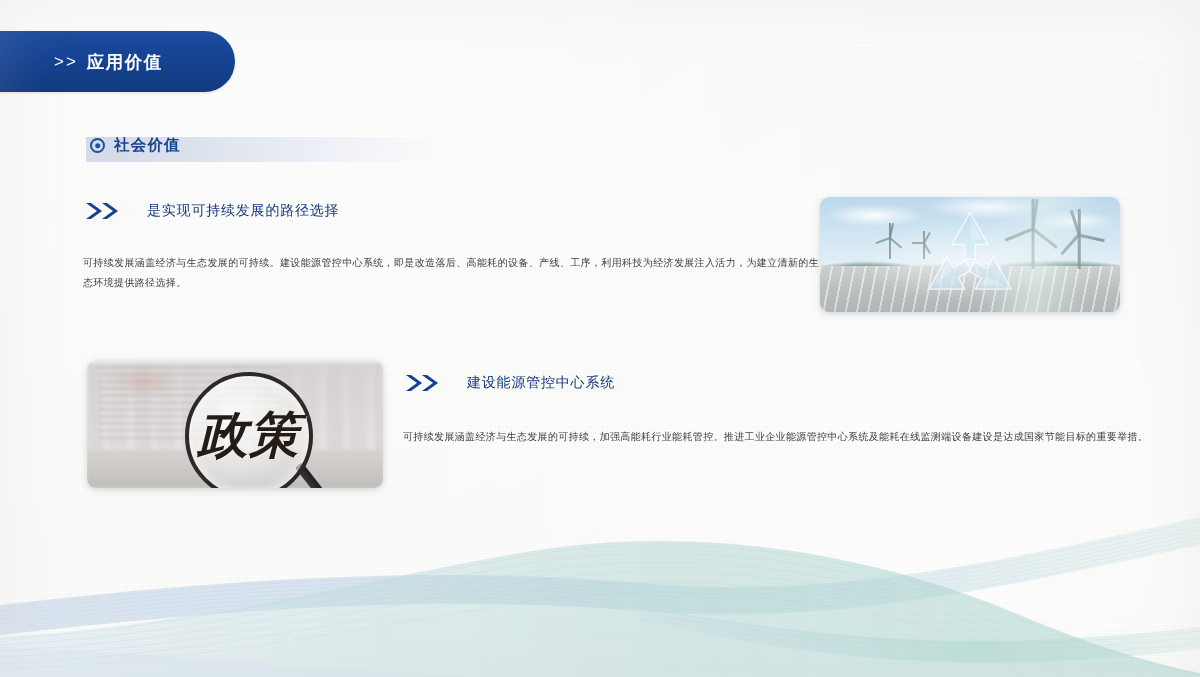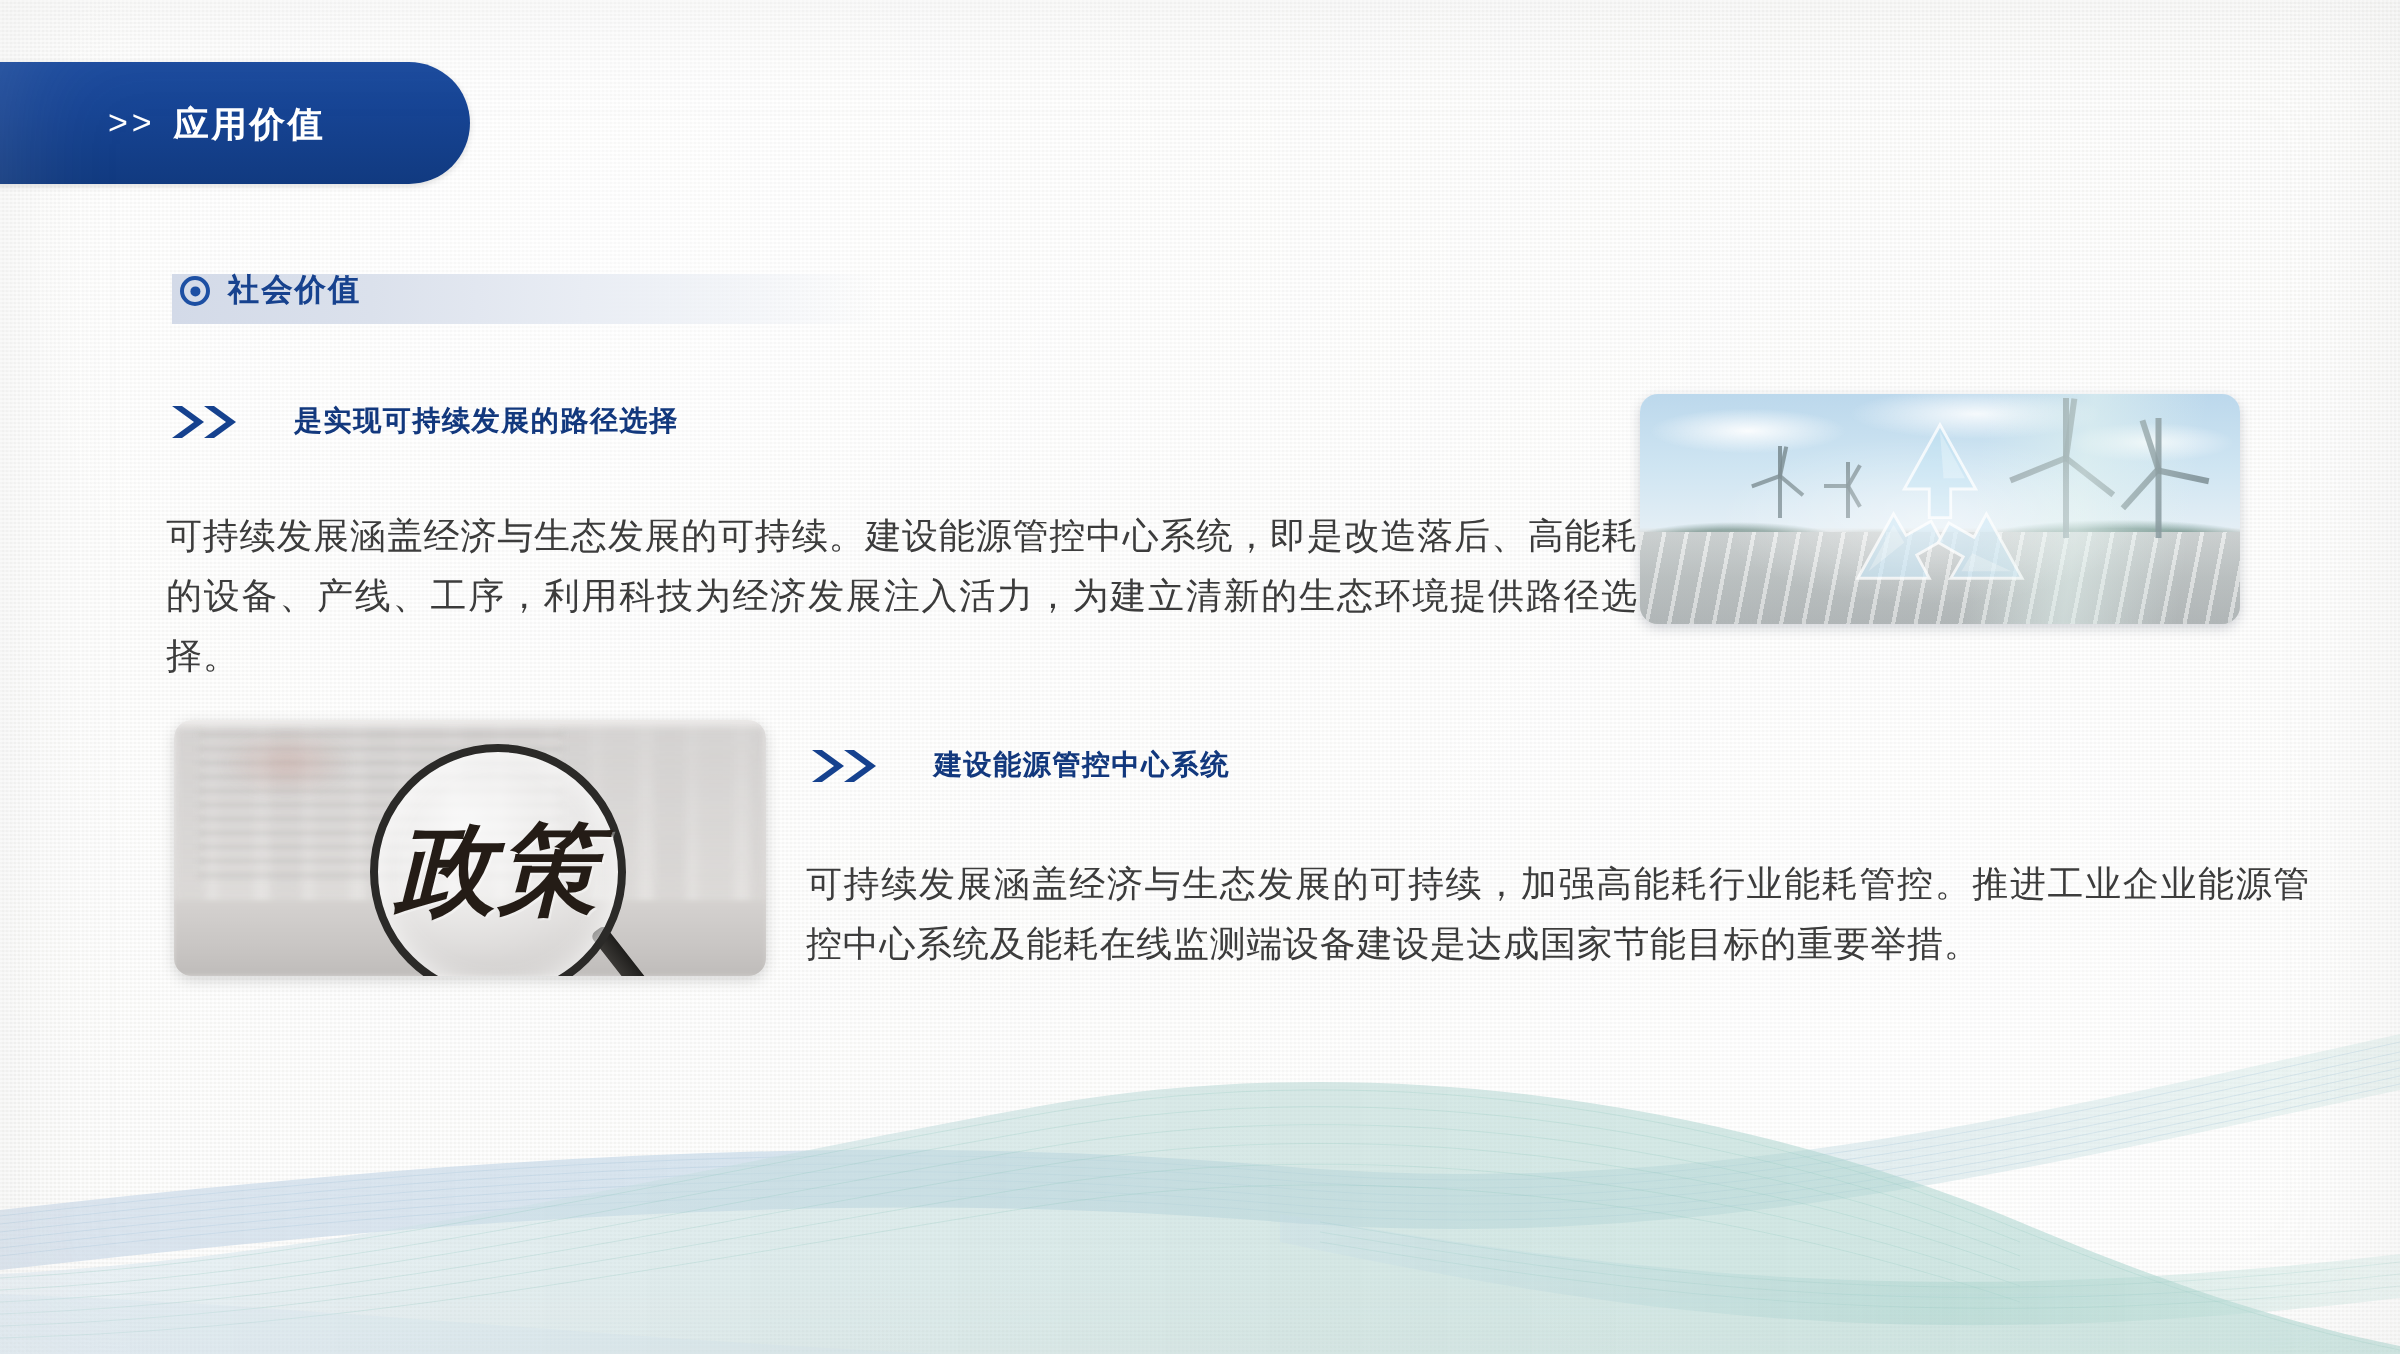--- a/index.html
+++ b/index.html
@@ -96,32 +96,32 @@
     z-index:4;
   }
   .sub-head .chev2{
     display:inline-block;
     width:40px; height:20px;
     margin-right:22px;
     flex:0 0 auto;
   }
   .sub-head .label{
     font-size:14px;
-    font-weight:700;
+    font-weight:400;
     color:#12387d;
     letter-spacing:.8px;
   }
   #sub-head-1{ left:85px;  top:201px; }
   #sub-head-2{ left:405px; top:373px; }
 
   
   .para{
     position:absolute;
-    font-size:18px;
-    line-height:30px;
+    font-size:10px;
+    line-height:20px;
     color:#3c3c3c;
     letter-spacing:.35px;
     z-index:4;
     text-align:justify;
   }
   #para-1{ left:83px;  top:253px; width:736px; }
   #para-2{ left:403px; top:427px; width:752px; }
 
   
   .photo{

